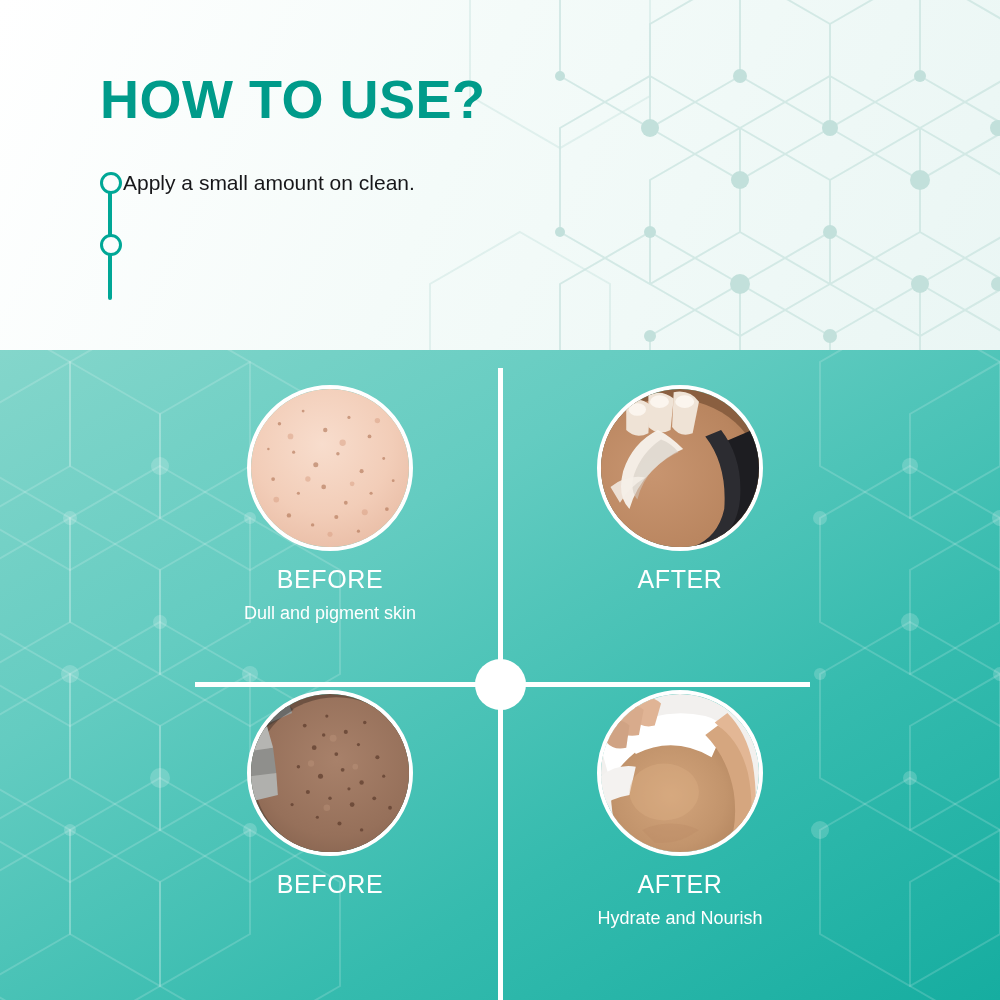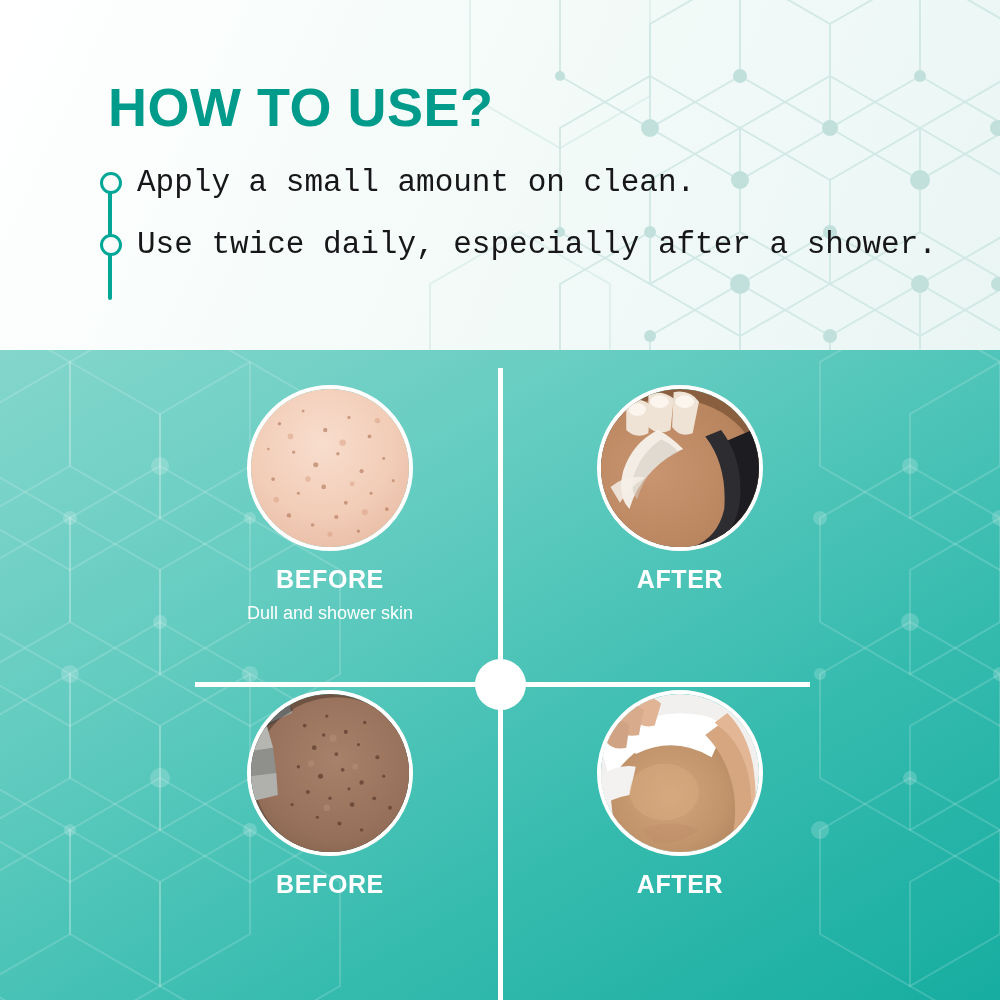--- a/index.html
+++ b/index.html
@@ -34,21 +34,21 @@
     left: 0; top: 0;
     width: 100%;
     height: 100%;
     pointer-events: none;
   }
 
   .title {
     position: absolute;
     left: 100px;
     top: 72px;
-    margin: 8px;
+    margin: 0;
     font-size: 54px;
     line-height: 1;
     font-weight: bold;
     letter-spacing: 0.5px;
     color: #009b8a;
     font-family: "Liberation Sans", sans-serif;
   }
 
   .steps {
     position: absolute;
@@ -76,26 +76,26 @@
     z-index: 2;
     flex: 0 0 auto;
     width: 16px;
     height: 16px;
     border: 3.5px solid #00a796;
     border-radius: 50%;
     background: #fbfdfd;
     margin-left: 3px;
   }
   .step-text {
-    margin-left: 15px;
-    font-size: 31px;
+    margin-left: 1px;
+    font-size: 21px;
     line-height: 1.1;
     color: #17171a;
     white-space: nowrap;
-    font-family: Liberation Mono, monospace;
+    font-family: Liberation Sans, sans-serif;
   }
 
   
   .bottom-panel {
     position: absolute;
     left: 0; top: 350px;
     width: 1000px;
     height: 650px;
     background: linear-gradient(150deg, #84d6cb 0%, #64ccc1 32%, #35bbae 68%, #16ada0 100%);
     overflow: hidden;
@@ -148,21 +148,20 @@
     box-sizing: border-box;
   }
   .photo svg { display: block; width: 100%; height: 100%; }
 
   .cap-main {
     margin-top: 14px;
     font-size: 25px;
     letter-spacing: 0.6px;
     color: #ffffff;
     font-family: "Liberation Sans", sans-serif;
-    font-weight: bold;
   }
   .cap-sub {
     margin-top: 9px;
     font-size: 18px;
     color: #ffffff;
     font-family: "Liberation Sans", sans-serif;
   }
 </style>
 </head>
 <body>
@@ -224,21 +223,20 @@
       <div class="steps-rail"></div>
 
       <div class="step">
         <span class="step-dot"></span>
         <span class="step-text">Apply a small amount on clean.</span>
       </div>
 
 
       <div class="step">
         <span class="step-dot"></span>
-        <span class="step-text">Use twice daily, especially after a shower.</span>
       </div>
     </div>
   </div>
 
   <div class="bottom-panel">
 
     <svg class="hex-layer" viewBox="0 0 1000 650" preserveAspectRatio="xMidYMid slice">
       <defs>
         <g id="hexD">
           <polygon points="90,0 180,52 180,156 90,208 0,156 0,52" fill="none" stroke="#ffffff" stroke-width="2" opacity="0.16"></polygon>
@@ -339,21 +337,21 @@
             <circle cx="36" cy="57" r="1.7"></circle>
               <circle cx="72" cy="78" r="1.9"></circle>
             <circle cx="50" cy="92" r="1.6"></circle>
               <circle cx="80" cy="20" r="1.7"></circle>
             <circle cx="16" cy="70" r="1.8"></circle>
               <circle cx="64" cy="60" r="1.5"></circle>
           </g>
         </svg>
       </div>
       <div class="cap-main">BEFORE</div>
-      <div class="cap-sub">Dull and shower skin</div>
+      <div class="cap-sub">Dull and pigment skin</div>
     </div>
 
     <div class="quad q-tr">
       <div class="photo">
         <svg viewBox="0 0 100 100" preserveAspectRatio="xMidYMid slice">
           <defs>
             <radialGradient id="skB" cx="40%" cy="45%" r="85%">
               <stop offset="0%" stop-color="#c89570"></stop>
               <stop offset="60%" stop-color="#b9855f"></stop>
               <stop offset="100%" stop-color="#9d6b48"></stop>
@@ -456,16 +454,17 @@
           <path d="M10 10 Q20 4 27 10 L24 26 Q15 28 10 22 Z" fill="#d8ab8c"></path>
           <path d="M3 20 Q12 14 18 20 L16 34 Q8 36 3 30 Z" fill="#d0a384"></path>
           <path d="M72 18 Q86 30 90 52 Q94 76 84 96 L96 96 Q100 68 96 44 Q92 24 80 12 Z" fill="#e3b795"></path>
           <path d="M66 26 Q80 40 84 62 Q87 82 80 100 L92 100 Q98 74 93 50 Q88 30 74 20 Z" fill="#d5a67f"></path>
           <ellipse cx="40" cy="62" rx="22" ry="18" fill="#dcae84" opacity="0.4"></ellipse>
           <path d="M26 86 Q44 78 62 86 Q48 96 34 94 Z" fill="#b98a63" opacity="0.35"></path>
           <path d="M84 10 Q94 18 96 32 L100 30 L100 6 Z" fill="#eceae8"></path>
         </svg>
       </div>
       <div class="cap-main">AFTER</div>
+      <div class="cap-sub">Hydrate and Nourish</div>
     </div>
 
   </div>
 </div>
 
 </body></html>

